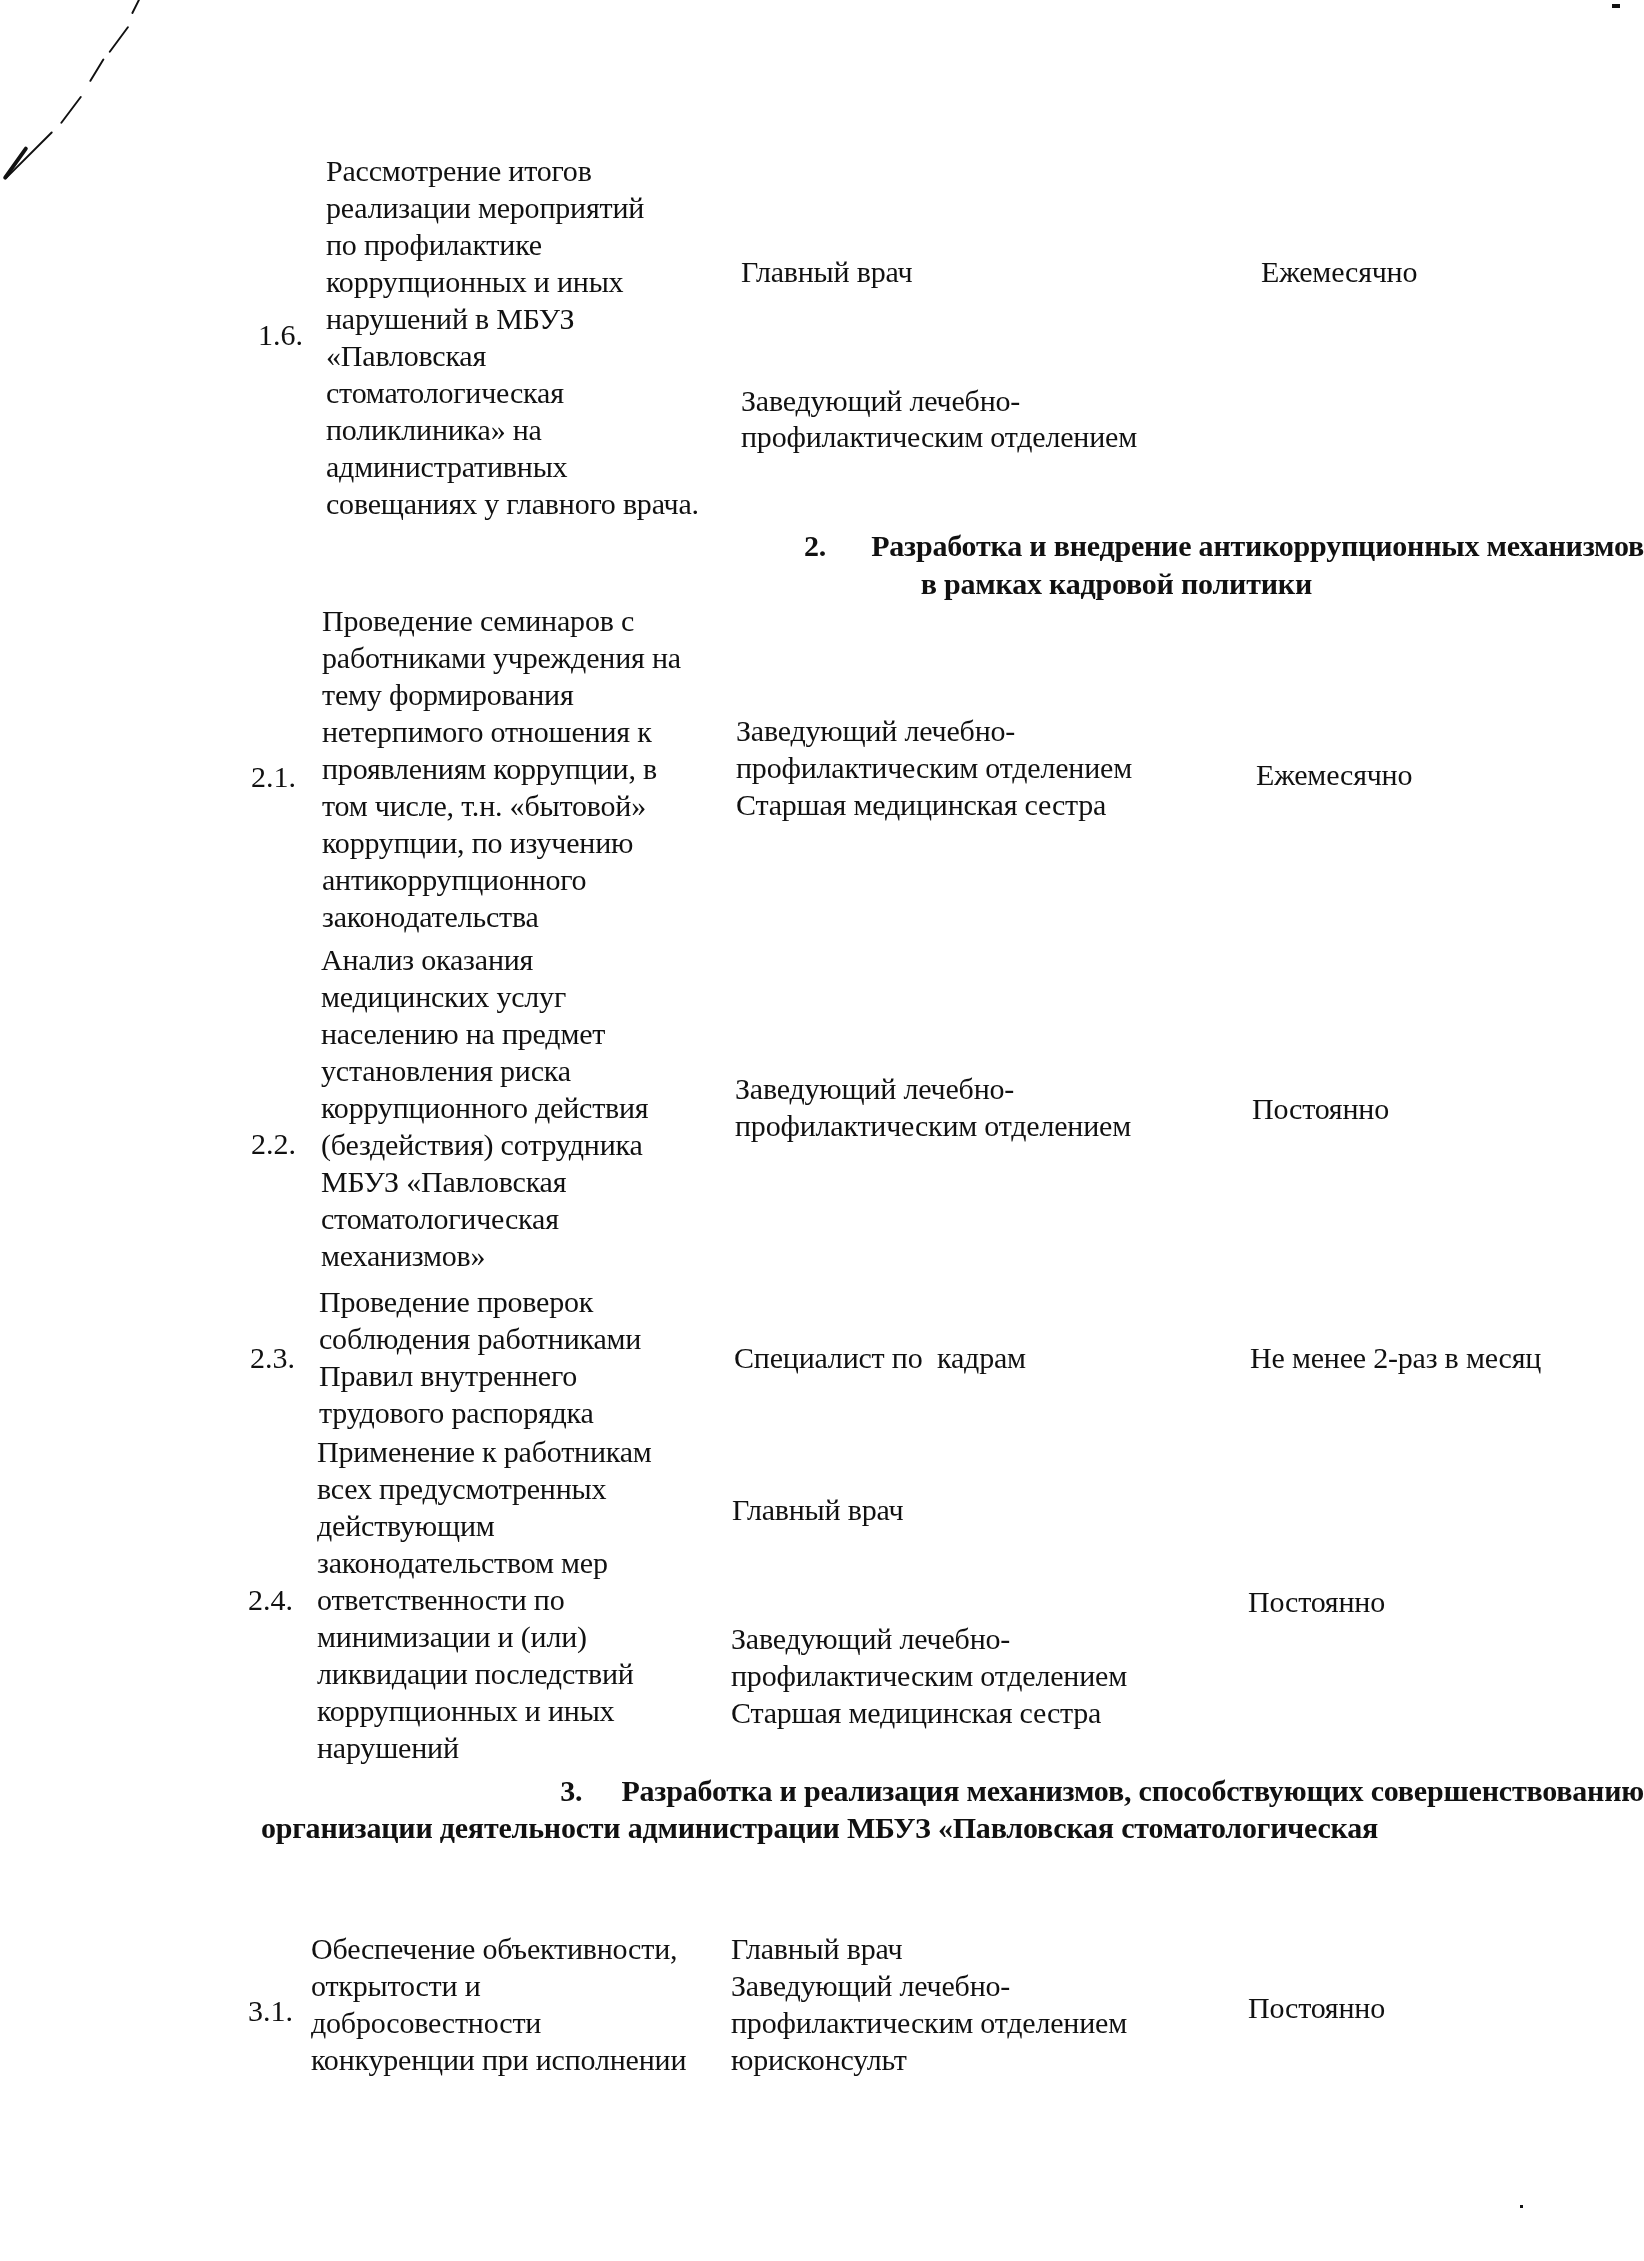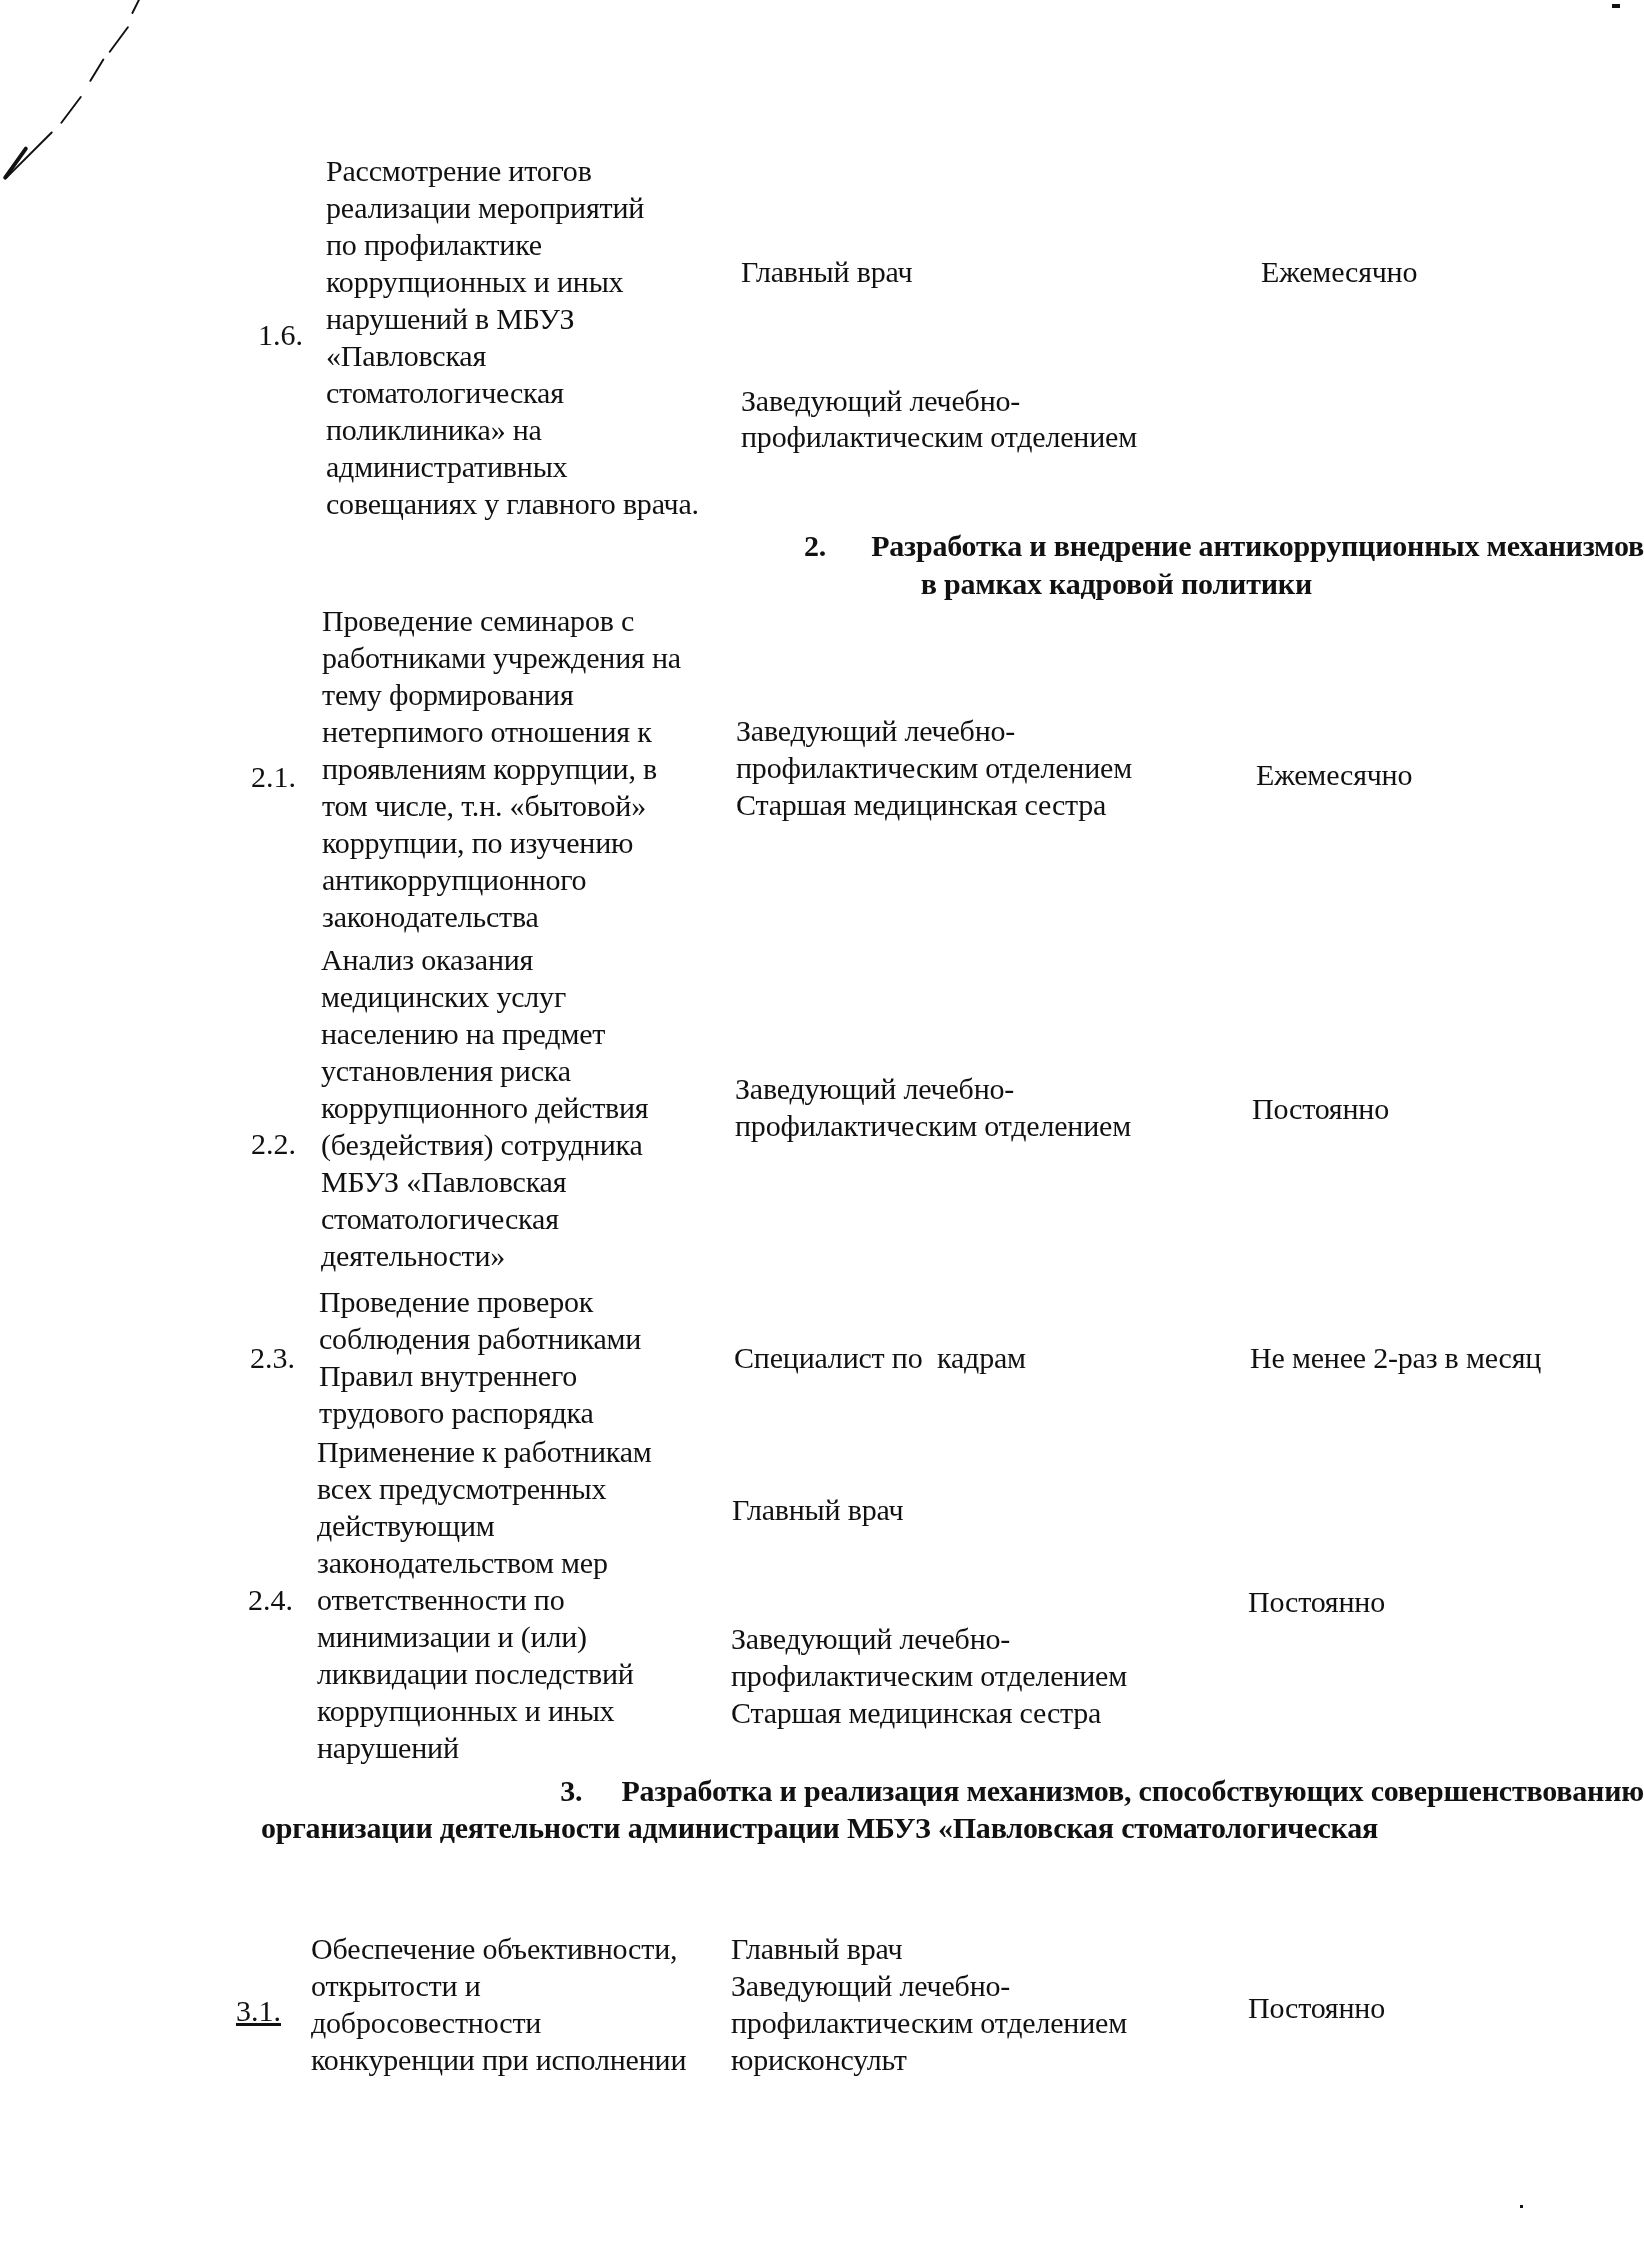--- a/index.html
+++ b/index.html
@@ -70,21 +70,21 @@
   <div class="num" style="left:251px;top:1125px;">2.2.</div>
   <div class="t lines" style="left:321px;top:941px;">
     <div>Анализ оказания</div>
     <div>медицинских услуг</div>
     <div>населению на предмет</div>
     <div>установления риска</div>
     <div>коррупционного действия</div>
     <div>(бездействия) сотрудника</div>
     <div>МБУЗ «Павловская</div>
     <div>стоматологическая</div>
-    <div>деятельности»</div>
+    <div>механизмов»</div>
   </div>
   <div class="t lines" style="left:735px;top:1070px;">
     <div>Заведующий лечебно-</div>
     <div>профилактическим отделением</div>
   </div>
   <div class="t" style="left:1252px;top:1090px;">Постоянно</div>
 
   <div class="num" style="left:250px;top:1339px;">2.3.</div>
   <div class="t lines" style="left:319px;top:1283px;">
     <div>Проведение проверок</div>
@@ -113,21 +113,21 @@
     <div>профилактическим отделением</div>
     <div>Старшая медицинская сестра</div>
   </div>
   <div class="t" style="left:1248px;top:1583px;">Постоянно</div>
 
   <div class="h" style="left:0;width:1644px;top:1772px;">
     <span style="margin-right:39px;">3.</span><span>Разработка и реализация механизмов, способствующих совершенствованию</span>
   </div>
   <div class="h" style="left:15px;width:1363px;top:1809px;">организации деятельности администрации МБУЗ «Павловская стоматологическая</div>
 
-  <div class="num" style="left:236px;top:1992px;text-decoration:underline;">3.1.</div>
+  <div class="num" style="left:248px;top:1992px;">3.1.</div>
   <div class="t lines" style="left:311px;top:1930px;">
     <div>Обеспечение объективности,</div>
     <div>открытости и</div>
     <div>добросовестности</div>
     <div>конкуренции при исполнении</div>
   </div>
   <div class="t lines" style="left:731px;top:1930px;">
     <div>Главный врач</div>
     <div>Заведующий лечебно-</div>
     <div>профилактическим отделением</div>

